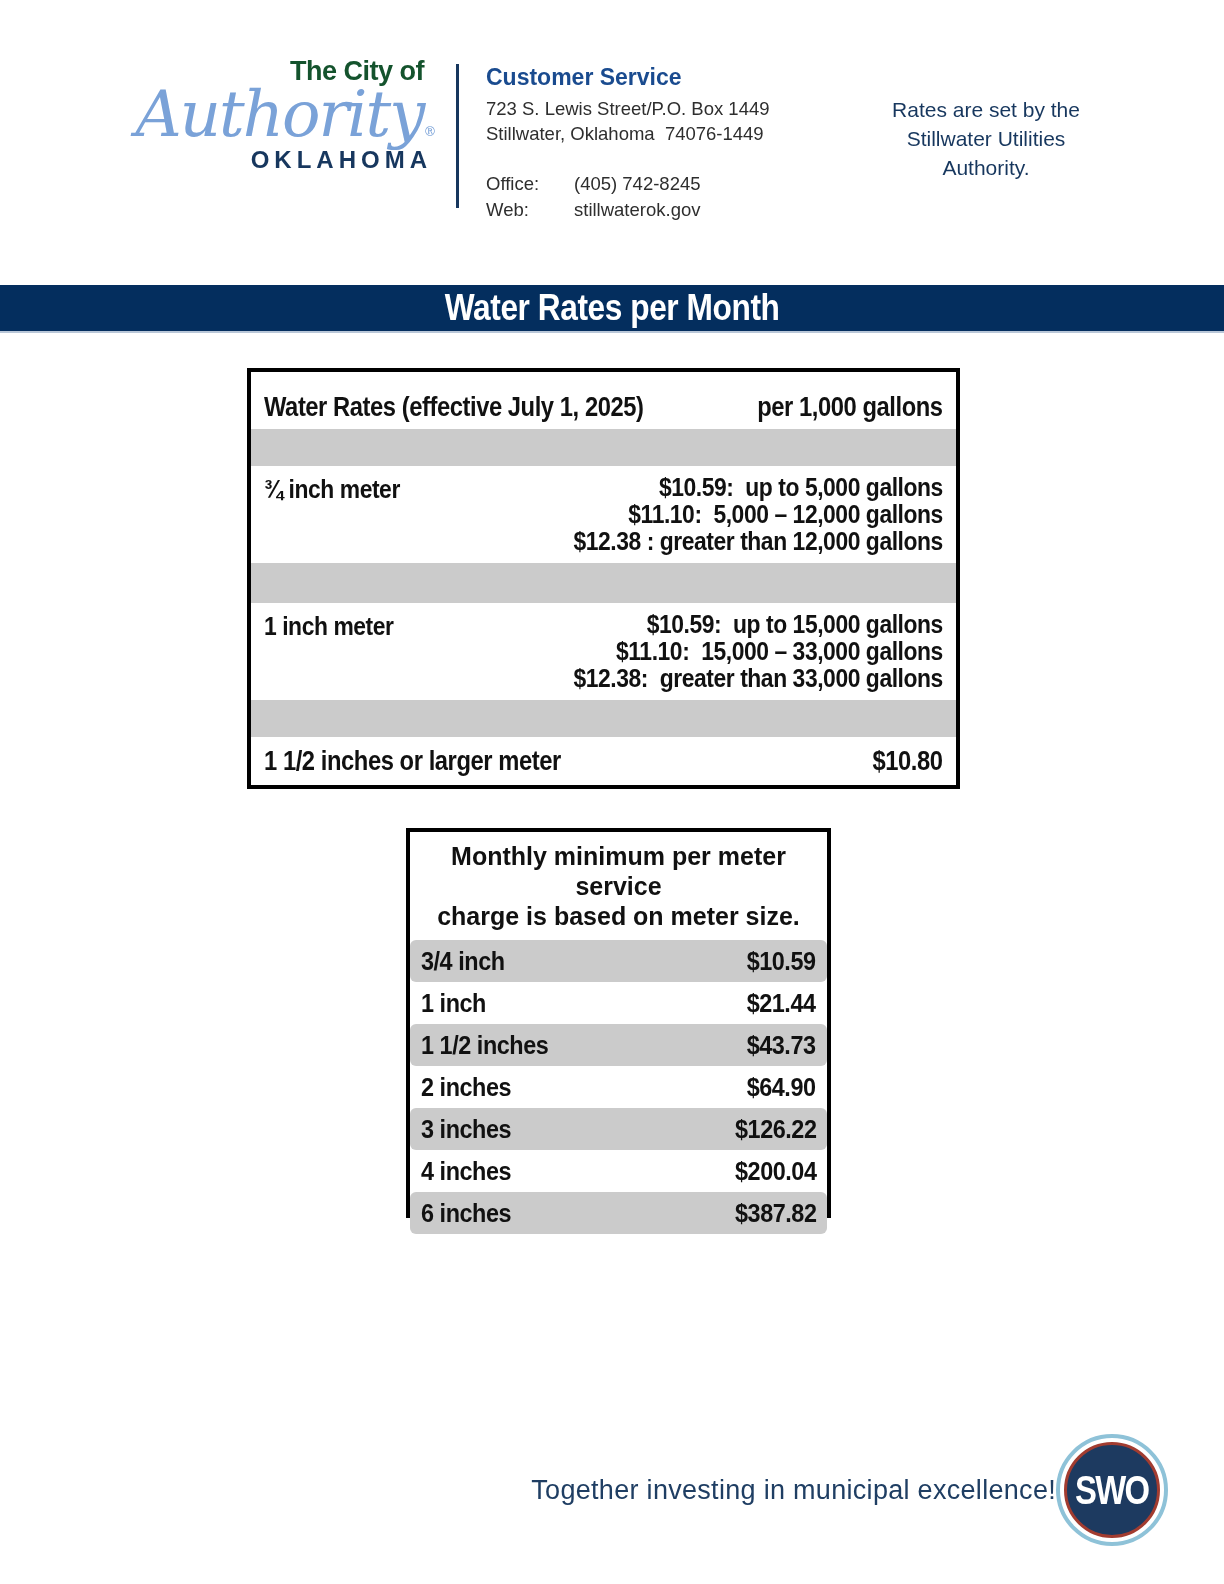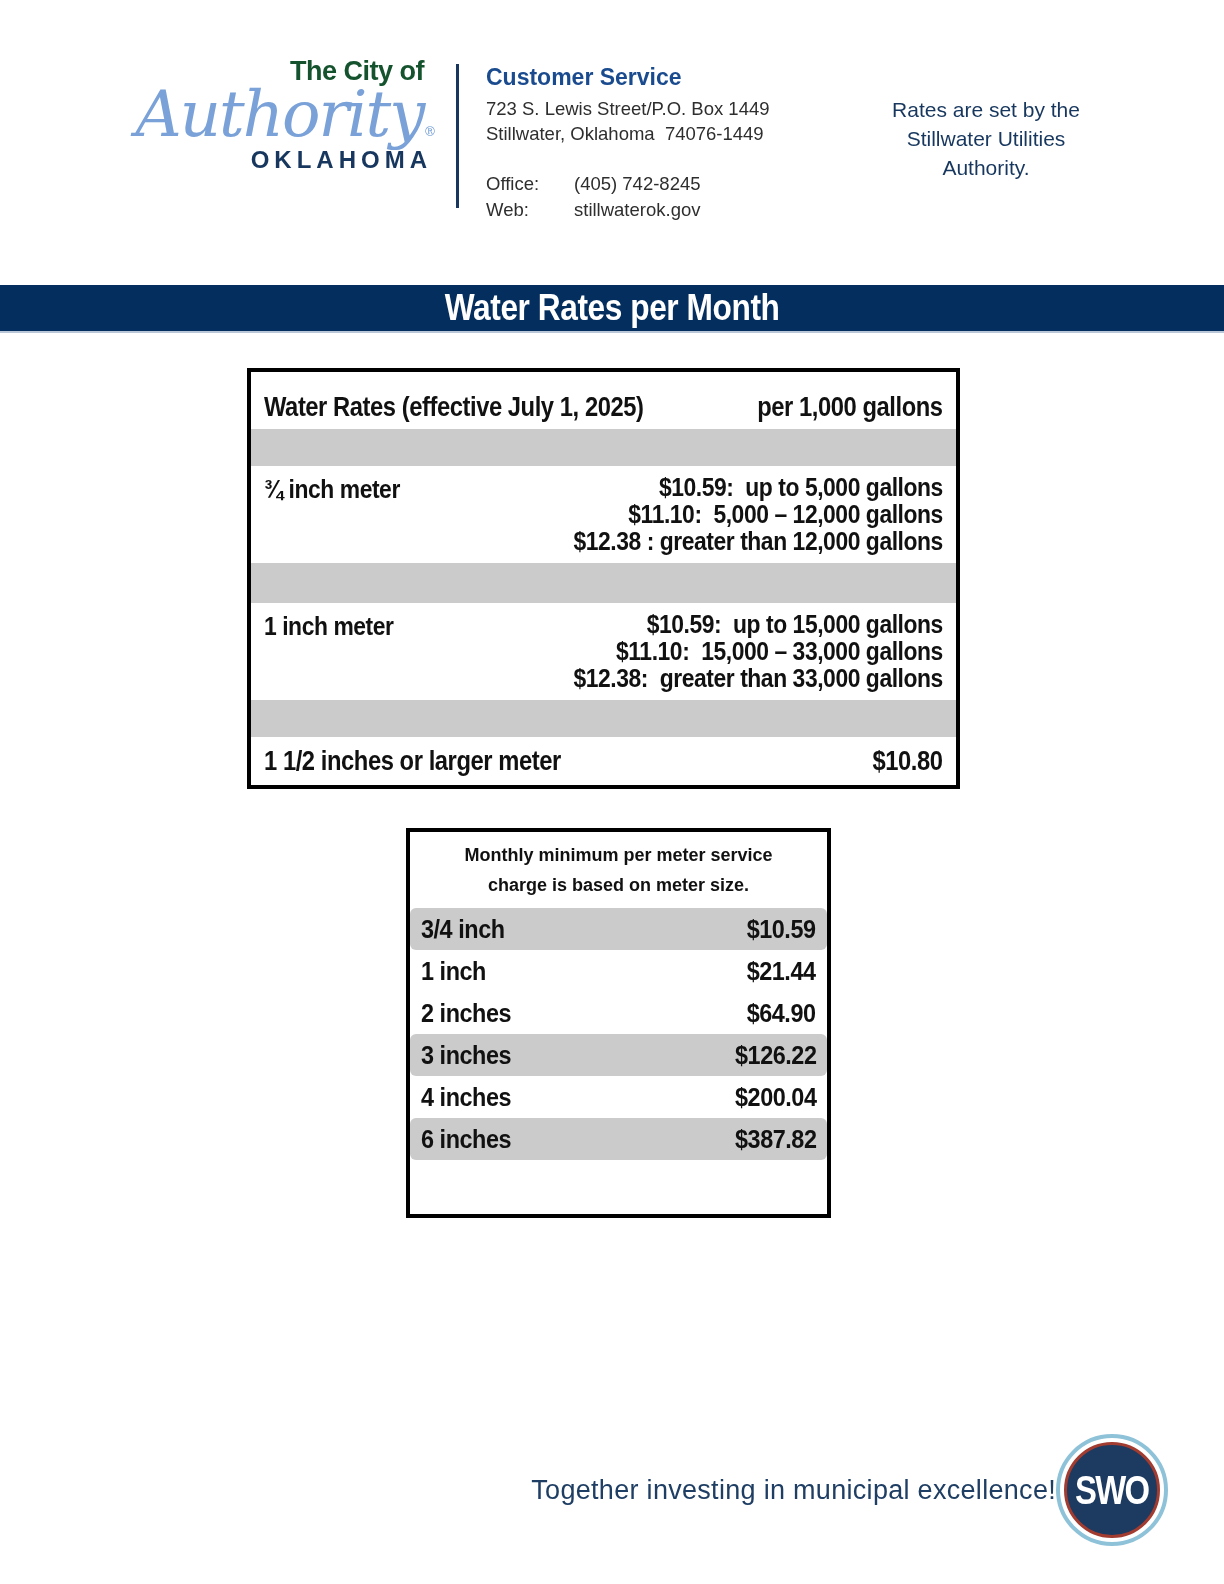--- a/index.html
+++ b/index.html
@@ -38,21 +38,21 @@
   .s1 { height:97px; } .s2 { height:97px; }
   .t1-label { font-size:26px; transform:scaleX(0.88); transform-origin:left top; letter-spacing:-0.5px; white-space:pre; align-self:flex-start; }
   .t1-tiers { text-align:right; }
   .t1-tier { font-size:26px; line-height:27px; transform:scaleX(0.88); transform-origin:right center; letter-spacing:-0.5px; white-space:pre; }
   .t1-last { display:flex; justify-content:space-between; align-items:center; padding:0 13px; font-weight:bold; font-size:27px; height:49px; }
   .t1-last .l { display:inline-block; transform:scaleX(0.88); transform-origin:left center; letter-spacing:-0.5px; white-space:pre; }
   .t1-last .r { display:inline-block; transform:scaleX(0.88); transform-origin:right center; letter-spacing:-0.5px; white-space:pre; }
 
   
   .table2 { position:absolute; left:406px; top:828px; width:425px; height:390px; border:4px solid #000; background:#fff; color:#111; }
-  .t2-title { height:76px; display:flex; flex-direction:column; justify-content:center; text-align:center; font-size:18px; font-weight:bold; line-height:30px; }
+  .t2-title { height:108px; display:flex; flex-direction:column; justify-content:center; text-align:center; font-size:25px; font-weight:bold; line-height:30px; }
   .t2-row { height:42px; display:flex; justify-content:space-between; align-items:center; padding:0 11px; font-weight:bold; font-size:26px; }
   .t2-row.gray { background:#cbcbcb;border-radius:6px; }
   .t2-size { display:inline-block; transform:scaleX(0.9); transform-origin:left center; letter-spacing:-0.5px; white-space:pre; }
   .t2-charge { display:inline-block; transform:scaleX(0.9); transform-origin:right center; letter-spacing:-0.5px; white-space:pre; }
 
   
   .footer { position:absolute; right:56px; top:1434px; display:flex; align-items:center; }
   .tagline { font-size:27px; color:#1f3e63; letter-spacing:0.3px; }
   .swo-outer { width:112px; height:112px; border-radius:50%; border:4px solid #8ec2d8; background:#ffffff; display:flex; align-items:center; justify-content:center; }
   .swo-inner { width:96px; height:96px; border-radius:50%; background:#1d3a60; border:3px solid #a23c30; display:flex; align-items:center; justify-content:center; }
@@ -125,20 +125,24 @@
       <span>charge is based on meter size.</span>
     </div>
     <div class="t2-row gray">
       <span class="t2-size">3/4 inch</span>
       <span class="t2-charge">$10.59</span>
     </div>
     <div class="t2-row">
       <span class="t2-size">1 inch</span>
       <span class="t2-charge">$21.44</span>
     </div>
+    <div class="t2-row gray">
+      <span class="t2-size">1 1/2 inches</span>
+      <span class="t2-charge">$43.73</span>
+    </div>
     <div class="t2-row">
       <span class="t2-size">2 inches</span>
       <span class="t2-charge">$64.90</span>
     </div>
     <div class="t2-row gray">
       <span class="t2-size">3 inches</span>
       <span class="t2-charge">$126.22</span>
     </div>
     <div class="t2-row">
       <span class="t2-size">4 inches</span>

